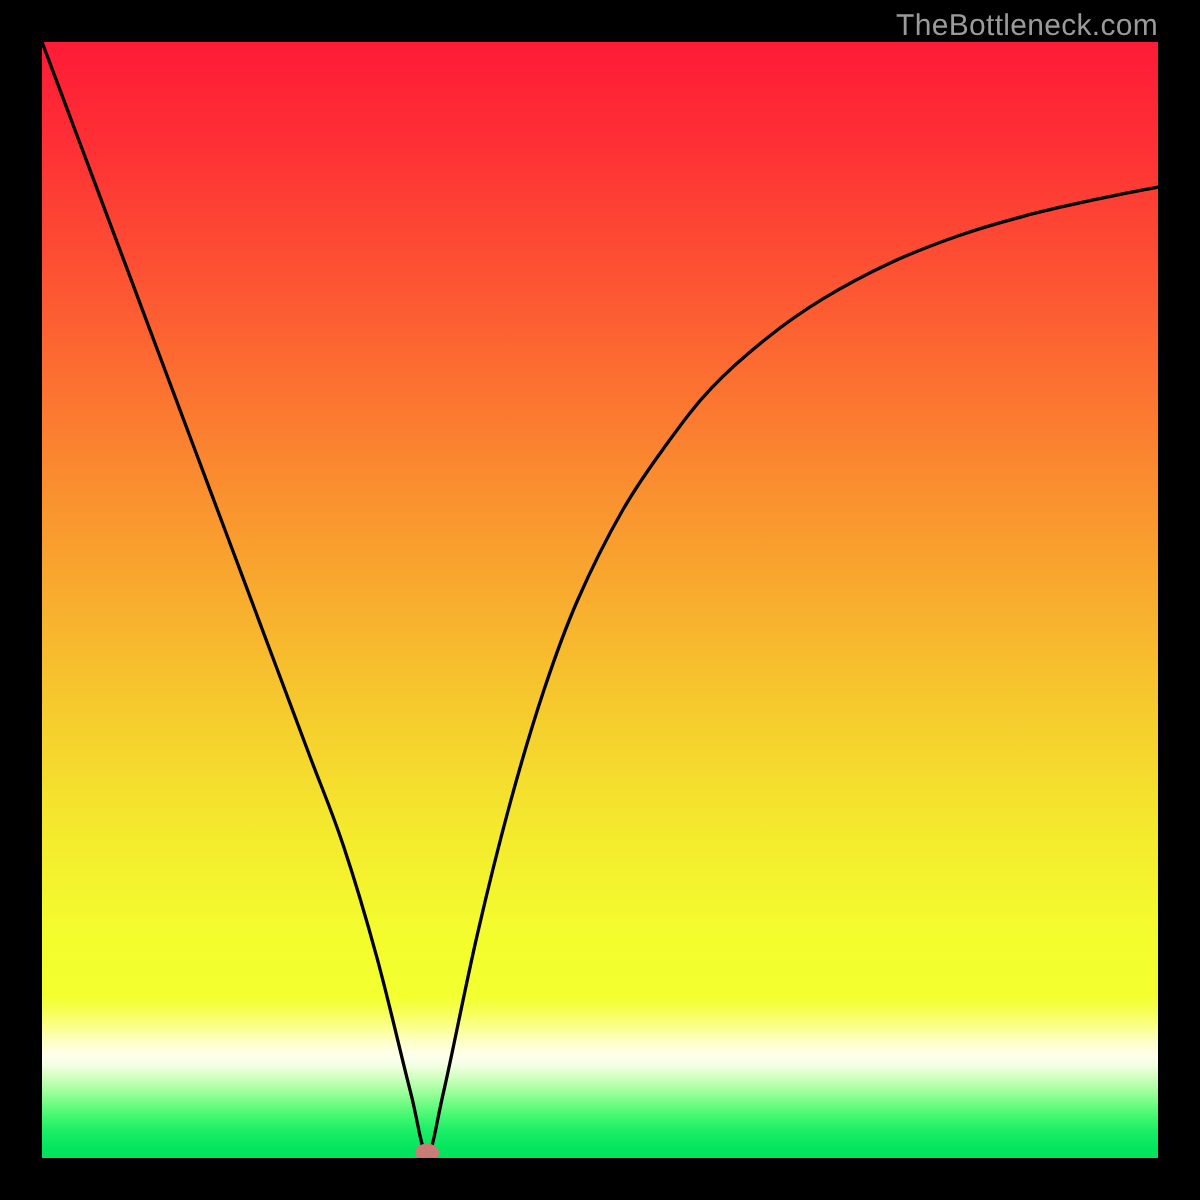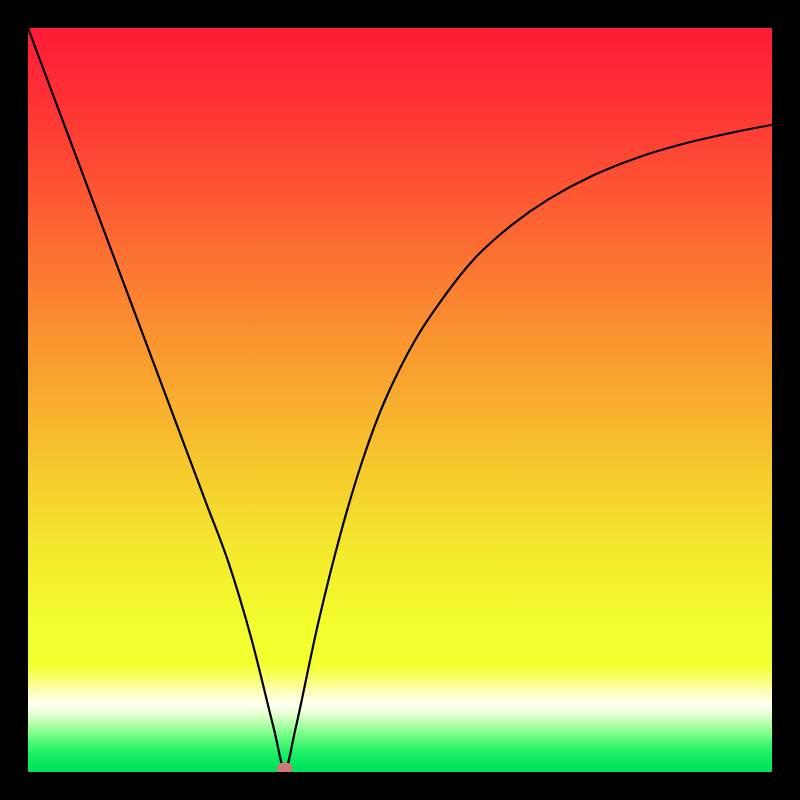--- a/index.html
+++ b/index.html
@@ -93,13 +93,14 @@
             <stop offset="100%" stop-color="#01e25c"></stop>
           </linearGradient>
       </defs>
       <rect x="0" y="0" width="744" height="744" fill="url(#bgGrad)"></rect>
     </svg>
     <svg class="curve-svg" viewBox="0 0 744 744" preserveAspectRatio="none">
       <path class="curve-path" id="curvePath" d="M 0.00 0.00 C 4.02 10.71, 14.28 38.09, 22.32 59.52 C 30.36 80.95, 36.60 97.61, 44.64 119.04 C 52.68 140.47, 58.92 157.13, 66.96 178.56 C 75.00 199.99, 81.24 216.65, 89.28 238.08 C 97.32 259.51, 103.56 276.17, 111.60 297.60 C 119.64 319.03, 125.88 335.69, 133.92 357.12 C 141.96 378.55, 148.20 395.21, 156.24 416.64 C 164.28 438.07, 170.52 454.73, 178.56 476.16 C 186.60 497.59, 192.84 511.57, 200.88 535.68 C 208.92 559.79, 215.16 580.62, 223.20 610.08 C 231.24 639.54, 239.49 675.92, 245.52 699.36 C 251.55 722.80, 252.66 740.28, 256.68 740.28 C 260.70 740.28, 261.81 725.47, 267.84 699.36 C 273.87 673.25, 282.12 630.02, 290.16 595.20 C 298.20 560.38, 304.44 535.38, 312.48 505.92 C 320.52 476.46, 326.76 455.63, 334.80 431.52 C 342.84 407.41, 347.75 393.43, 357.12 372.00 C 366.49 350.57, 376.17 331.23, 386.88 312.48 C 397.59 293.73, 405.93 282.57, 416.64 267.84 C 427.35 253.11, 434.35 243.36, 446.40 230.64 C 458.45 217.92, 470.21 207.87, 483.60 197.16 C 496.99 186.45, 506.07 180.09, 520.80 171.12 C 535.53 162.15, 549.37 154.81, 565.44 147.31 C 581.51 139.81, 594.01 135.08, 610.08 129.46 C 626.15 123.83, 638.65 120.35, 654.72 116.06 C 670.79 111.78, 683.29 109.13, 699.36 105.65 C 715.43 102.17, 735.96 98.33, 744.00 96.72"></path>
       <ellipse class="marker" id="markerDot" cx="256.68" cy="740.28" rx="8" ry="6" fill="#c97d76"></ellipse>
     </svg>
   </div>
+  <div class="watermark">TheBottleneck.com</div>
 </div>
 
 </body></html>

